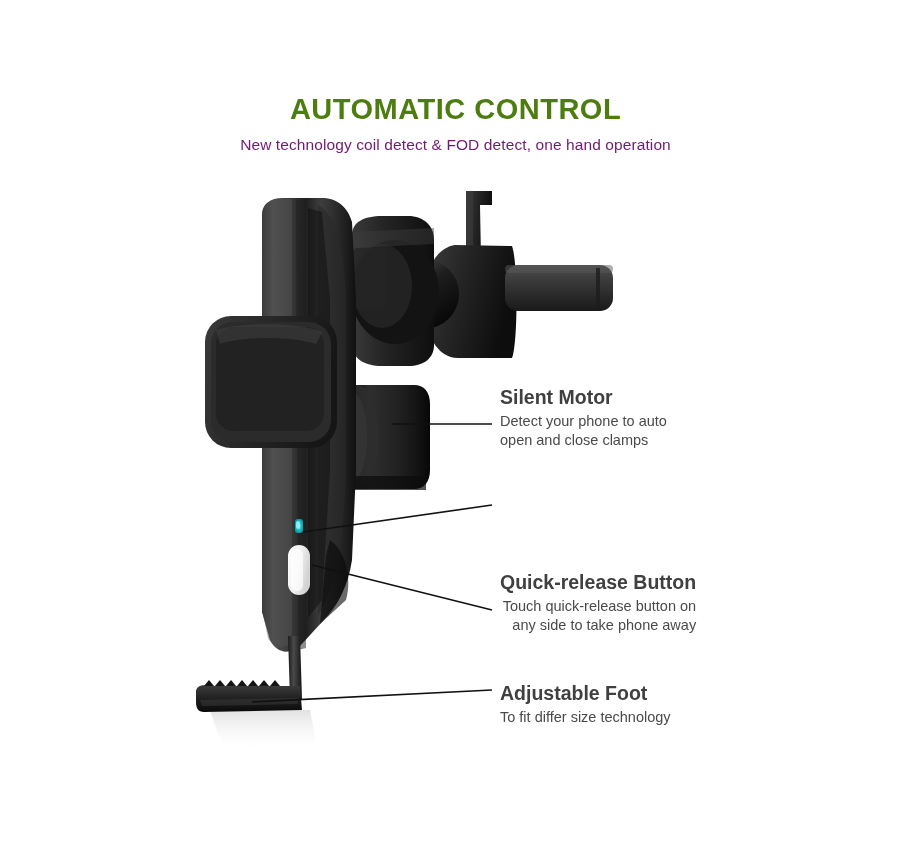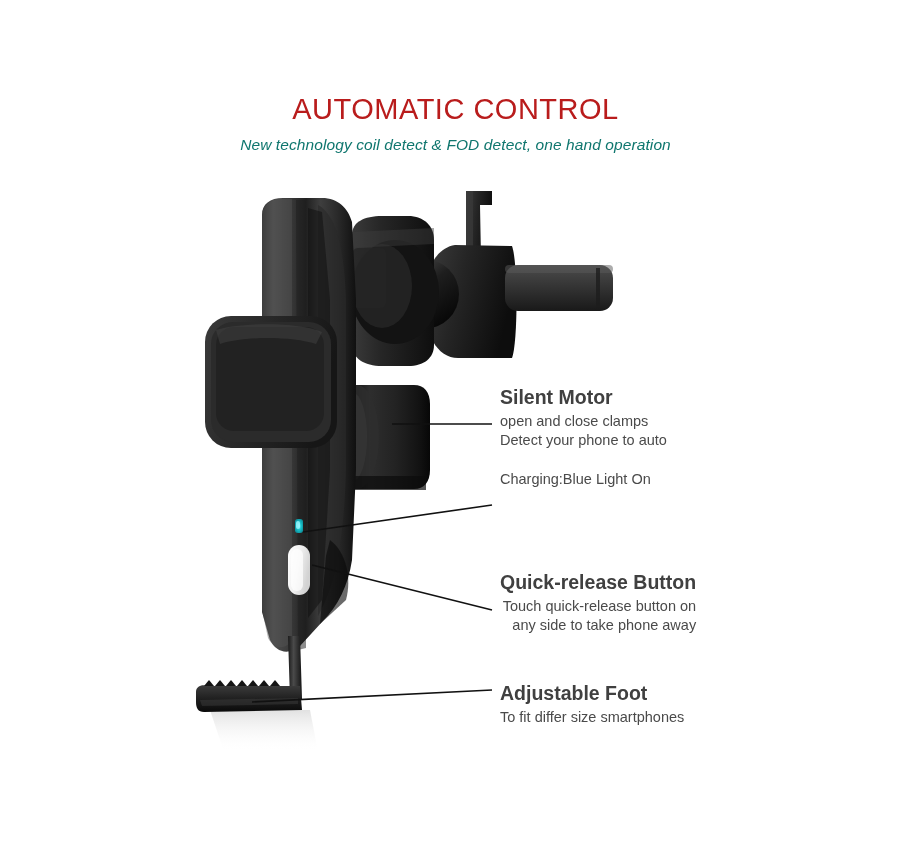--- a/index.html
+++ b/index.html
@@ -19,34 +19,33 @@
   
   .header {
     position: absolute;
     left: 0;
     top: 92px;
     width: 911px;
     text-align: center;
   }
   .title {
     font-size: 29px;
-    font-weight: normal;
-    color: #b91c1c;
+    font-weight: bold;
+    color: #4d7c0f;
     letter-spacing: 0.5px;
     line-height: 34px;
     margin: 0;
   }
   .subtitle {
     font-size: 15.5px;
-    color: #0f766e;
+    color: #701a75;
     line-height: 22px;
     margin: 0;
     padding-top: 8px;
     letter-spacing: 0.1px;
-    font-style: italic;
   }
 
   
   .stage {
     position: absolute;
     left: 0;
     top: 0;
     width: 911px;
     height: 868px;
   }
@@ -268,37 +267,36 @@
       <line x1="303" y1="532" x2="492" y2="505"></line>
       <line x1="312" y1="565" x2="492" y2="610"></line>
       <line x1="252" y1="702" x2="492" y2="690"></line>
     </g>
   </svg>
 </div>
 
 <div class="callout" id="callout-silent-motor">
   <p class="callout-title">Silent Motor</p>
   <p class="callout-desc">
+    <span>Detect your phone to auto</span>
     <span>open and close clamps</span>
-    <span>Detect your phone to auto</span>
   </p>
 </div>
 
 <div class="callout" id="callout-led">
   <p class="callout-desc">
-    <span>Charging:Blue Light On</span>
   </p>
 </div>
 
 <div class="callout" id="callout-quick-release">
   <p class="callout-title">Quick-release Button</p>
   <p class="callout-desc">
     <span>Touch quick-release button on</span>
     <span>any side to take phone away</span>
   </p>
 </div>
 
 <div class="callout" id="callout-foot">
   <p class="callout-title">Adjustable Foot</p>
   <p class="callout-desc">
-    <span>To fit differ size smartphones</span>
+    <span>To fit differ size technology</span>
   </p>
 </div>
 
 </body></html>

